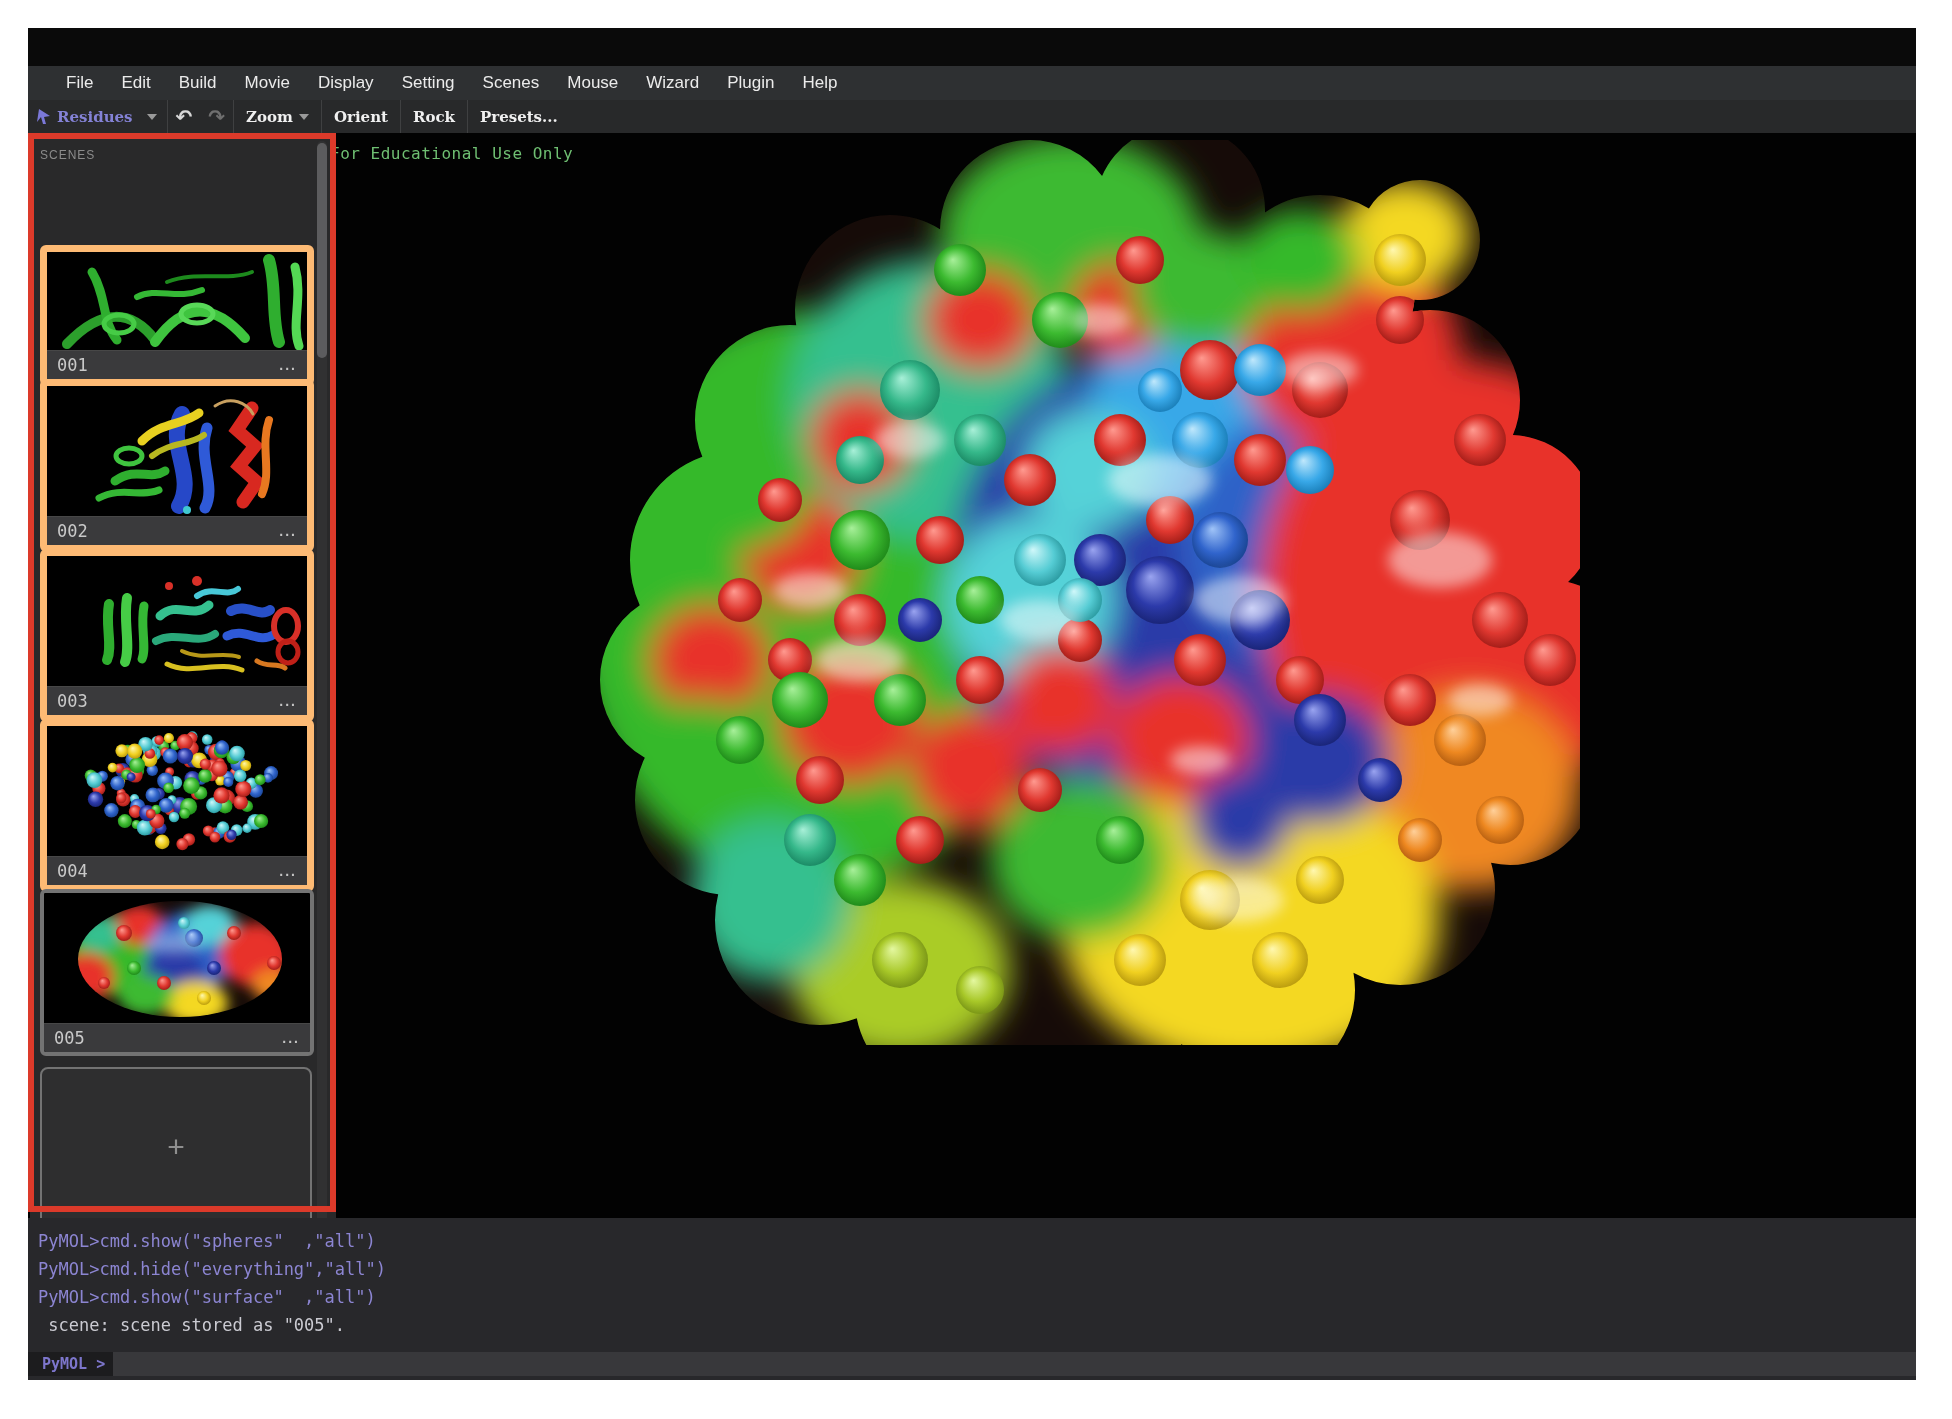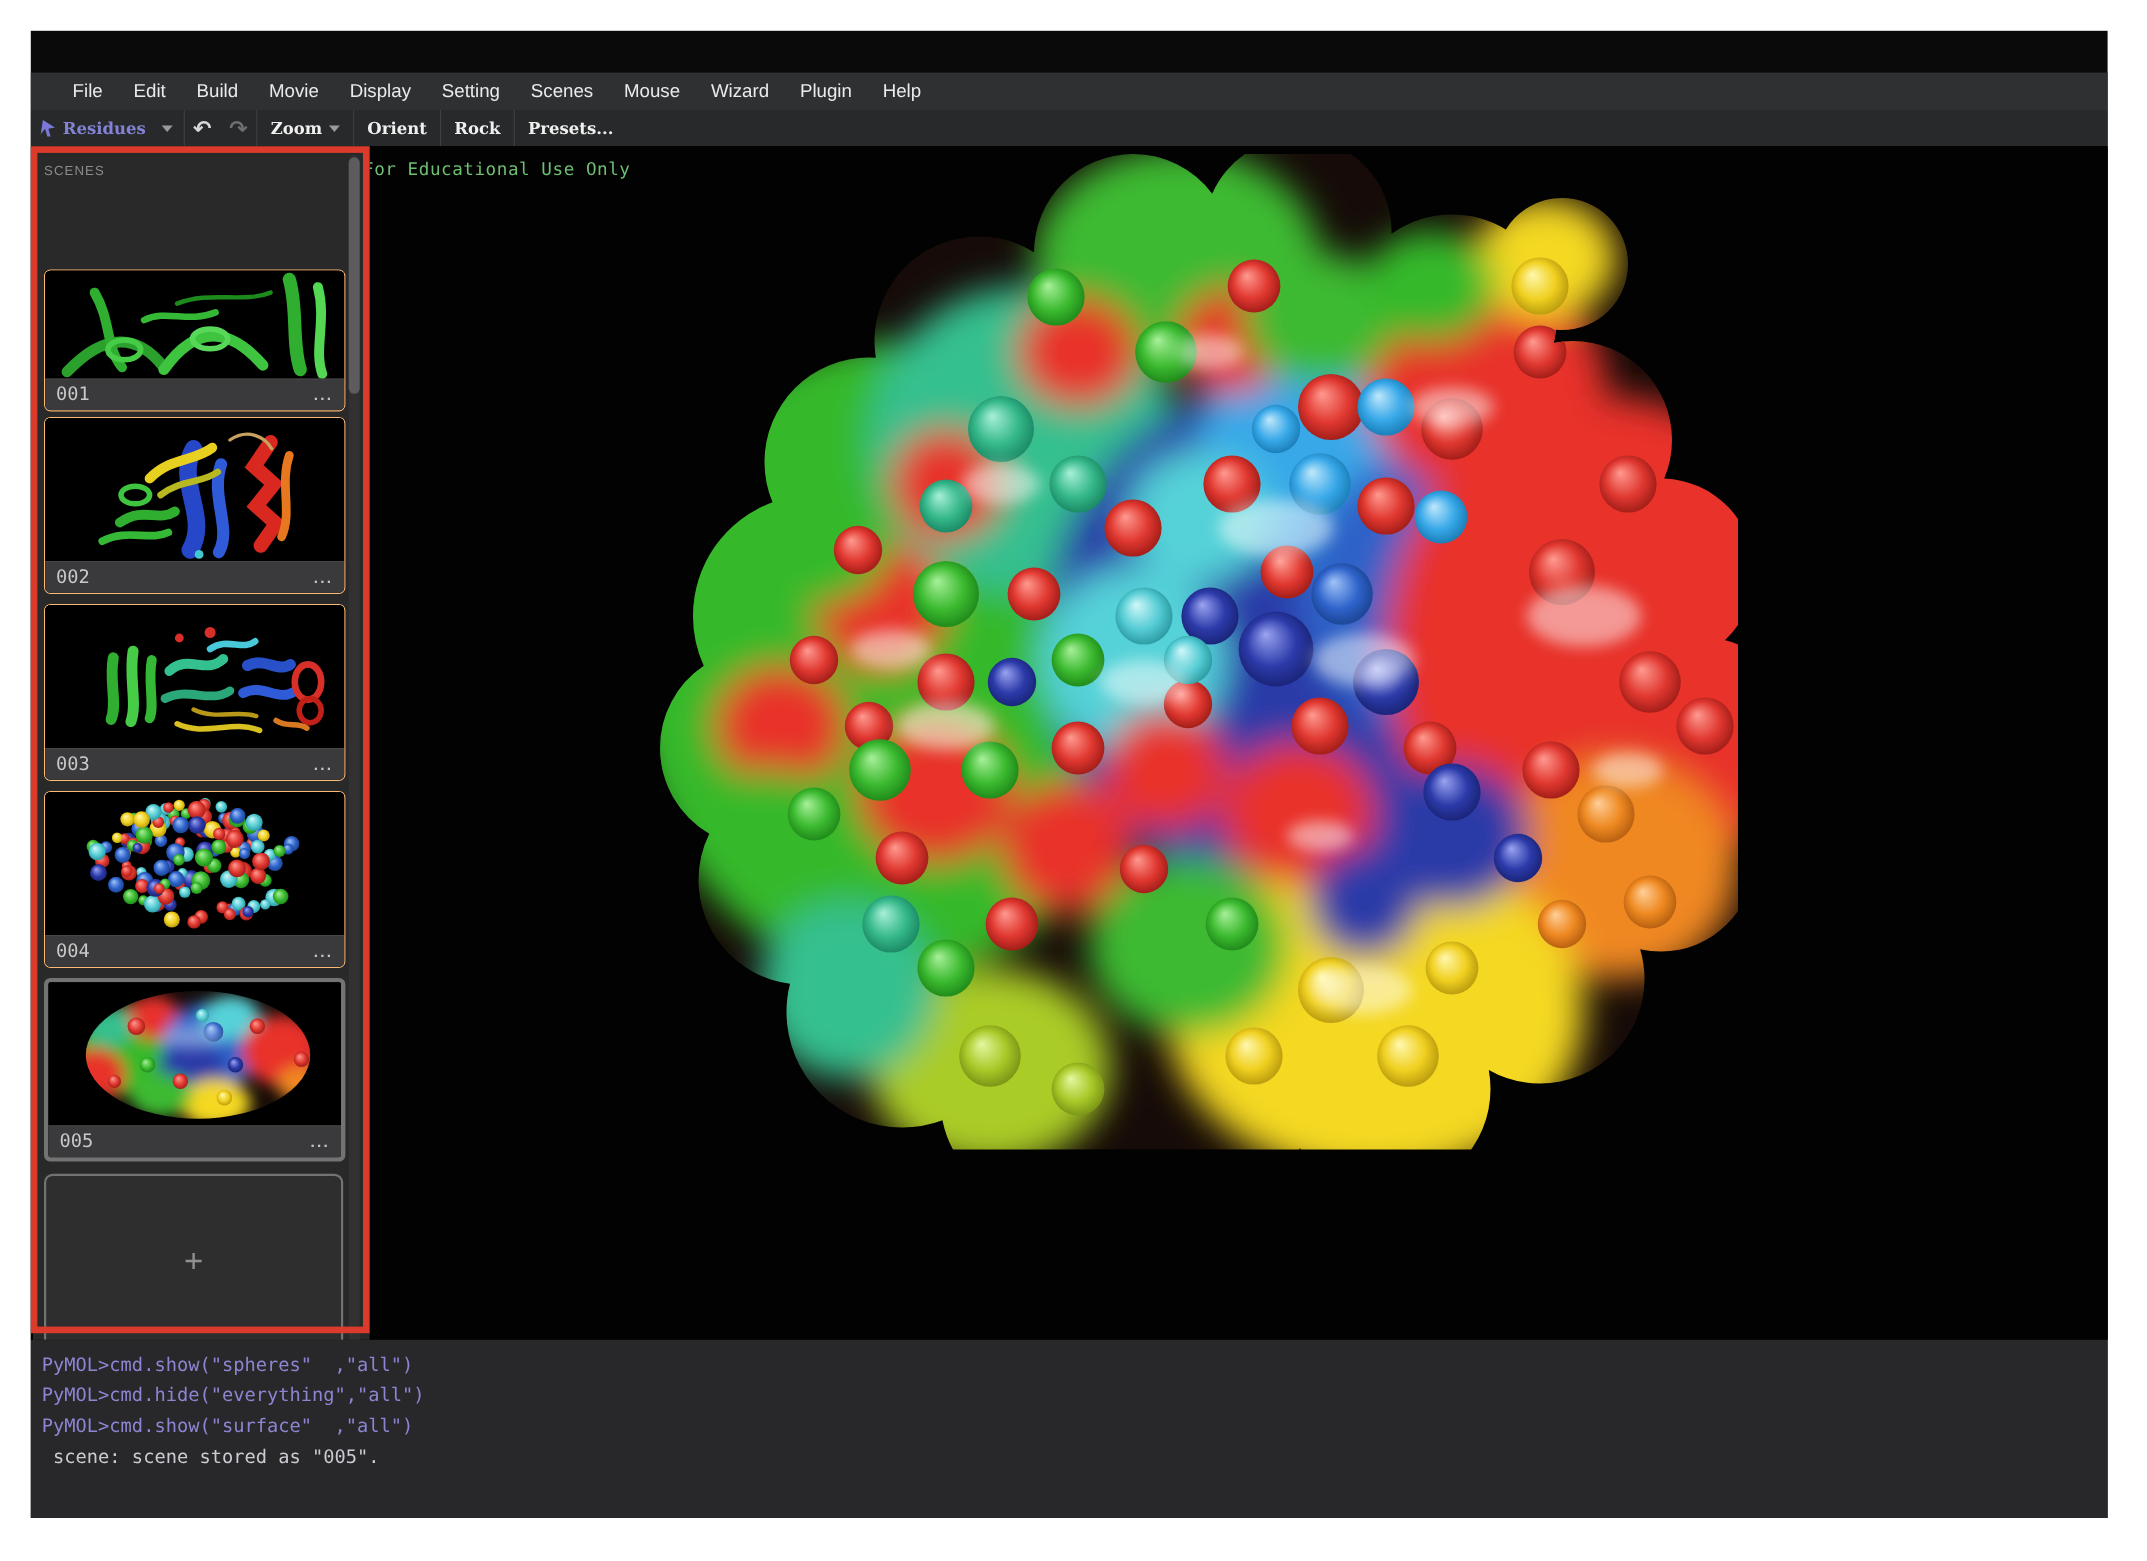--- a/index.html
+++ b/index.html
@@ -29,21 +29,21 @@
 
   
   .main{position:absolute;left:0;top:105px;width:100%;height:1085px;background:#000;}
   .viewport{position:absolute;left:308px;top:0;width:1580px;height:1085px;background:#020202;overflow:hidden;}
   .watermark{position:absolute;left:-6px;top:11px;font-family:"DejaVu Sans Mono",monospace;font-size:16px;color:#6fbf72;letter-spacing:0.5px;}
   #molecule{position:absolute;left:224px;top:7px;}
 
   
   .scenes-panel{position:absolute;left:2px;top:0;width:306px;height:1085px;background:#29292a;overflow:hidden;}
   .scenes-header{position:absolute;left:10px;top:15px;font-size:12px;color:#8b8b8b;letter-spacing:1px;}
-  .scene-card{position:absolute;left:10px;width:274px;background:#000;border:1px solid #fdba74;border-radius:6px;overflow:hidden;box-sizing:border-box;}
+  .scene-card{position:absolute;left:10px;width:274px;background:#000;border:7px solid #fdba74;border-radius:6px;overflow:hidden;box-sizing:border-box;}
   .scene-card.selected{border:4px solid #737373;}
   .scene-thumb{display:block;background:#000;}
   .scene-label-bar{height:28px;background:#3a3a3c;border-top:1px solid #474747;display:flex;align-items:center;justify-content:space-between;padding:0 10px;}
   .scene-label{font-family:"DejaVu Sans Mono",monospace;font-size:17px;color:#c9c9c9;}
   .scene-dots{font-size:14px;font-weight:bold;color:#c4c4c4;letter-spacing:2px;line-height:10px;}
   .empty-card{position:absolute;left:10px;width:272px;border:2px solid #737373;border-radius:8px;background:#2e2e2f;display:flex;align-items:center;justify-content:center;box-sizing:border-box;}
   .plus{font-size:30px;color:#8f8f8f;font-weight:300;}
   .vscroll-track{position:absolute;left:287px;top:8px;width:10px;height:1168px;background:#313132;border-radius:5px;}
   .vscroll-thumb{position:absolute;left:287px;top:10px;width:10px;height:215px;background:#5c5c5e;border-radius:5px;}
 
@@ -682,16 +682,20 @@
       <div class="red-outline"></div>
     </div>
 
     <div class="console">
       <div class="console-lines">
         <div class="cline command">PyMOL&gt;cmd.show("spheres"  ,"all")</div>
         <div class="cline command">PyMOL&gt;cmd.hide("everything","all")</div>
         <div class="cline command">PyMOL&gt;cmd.show("surface"  ,"all")</div>
         <div class="cline message"> scene: scene stored as "005".</div>
       </div>
+      <div class="prompt-row">
+        <div class="prompt-label">PyMOL &gt;</div>
+        <div class="prompt-input"></div>
+      </div>
     </div>
 
   </div>
 </div>
 
 </body></html>

